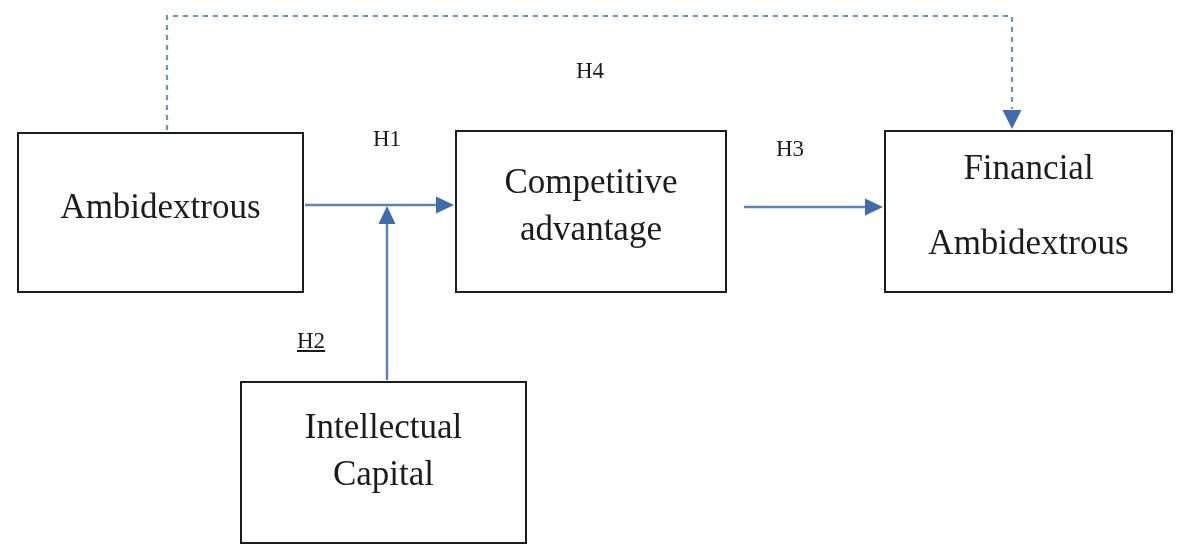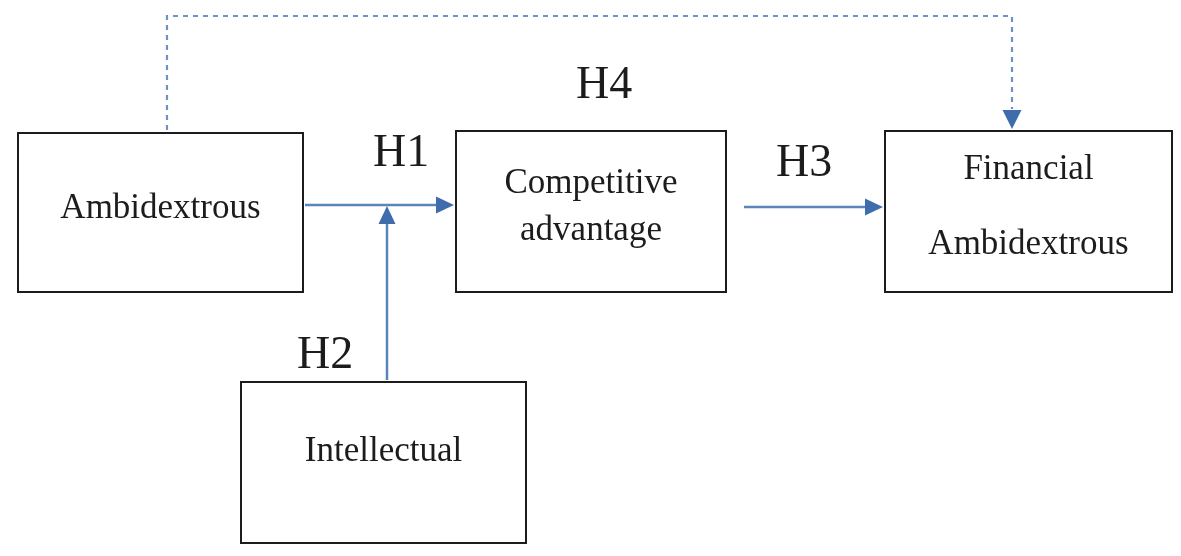--- a/index.html
+++ b/index.html
@@ -56,30 +56,30 @@
     align-items: center;
     justify-content: center;
     text-align: center;
     font-size: 35px;
     line-height: 1.33;
     padding-bottom: 11px;
   }
   .node span { display: block; white-space: nowrap; }
   .hyp {
     position: absolute;
-    font-size: 46px;
+    font-size: 23px;
     line-height: 1.1;
     white-space: nowrap;
   }
   #node-ambidextrous { left: 17px;  top: 132px; width: 287px; height: 161px; }
   #node-competitive  { left: 455px; top: 130px; width: 272px; height: 163px; }
   #node-financial    { left: 884px; top: 130px; width: 289px; height: 163px; gap: 28px; }
   #node-intellectual { left: 240px; top: 381px; width: 287px; height: 163px; padding-bottom: 24px; }
   #label-h1 { left: 331px; top: 126px; margin-left: 42px; }
-  #label-h2 { left: 297px; top: 328px; }
+  #label-h2 { left: 297px; top: 328px; text-decoration: underline; }
   #label-h3 { left: 776px; top: 136px; }
   #label-h4 { left: 576px; top: 58px; }
 </style>
 </head>
 <body>
 
 <div class="canvas">
 
   <svg class="arrows" width="1181" height="556" viewBox="0 0 1181 556" xmlns="http://www.w3.org/2000/svg">
 
@@ -105,20 +105,21 @@
     <span>advantage</span>
   </div>
 
   <div class="node" id="node-financial">
     <span>Financial</span>
     <span>Ambidextrous</span>
   </div>
 
   <div class="node" id="node-intellectual">
     <span>Intellectual</span>
+    <span>Capital</span>
   </div>
 
   <div class="hyp" id="label-h1">H1</div>
   <div class="hyp" id="label-h2">H2</div>
   <div class="hyp" id="label-h3">H3</div>
   <div class="hyp" id="label-h4">H4</div>
 
 </div>
 
 </body></html>

